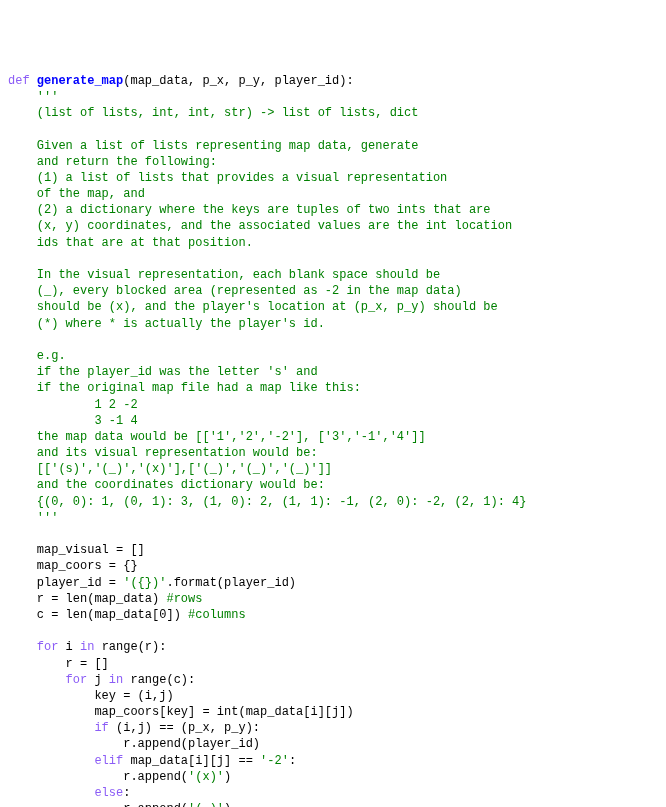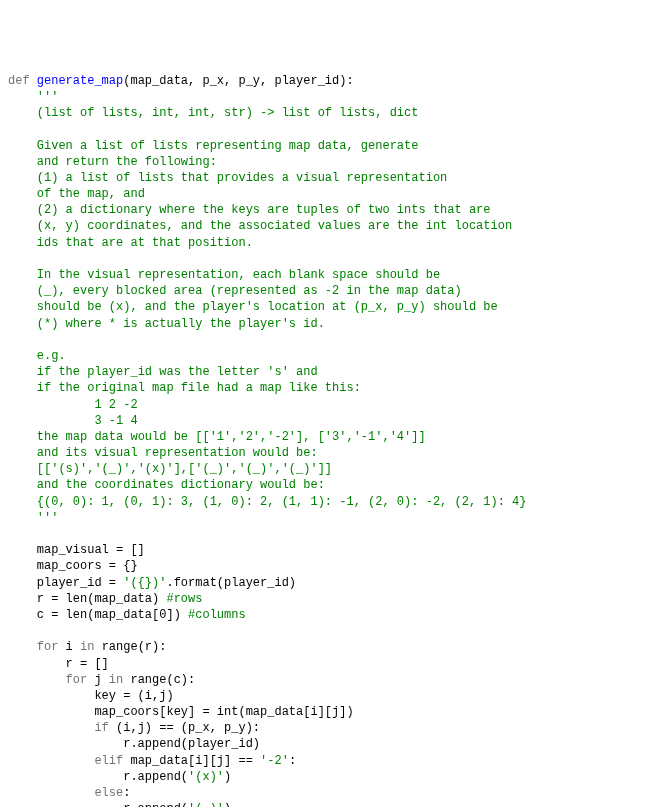--- a/index.html
+++ b/index.html
@@ -5,22 +5,22 @@
   body {
     margin: 0;
     padding: 8px;
     background: #ffffff;
     font-family: "Courier New", Courier, monospace;
     font-size: 12px;
     line-height: 1.35;
     white-space: pre;
     color: #000000;
   }
-  .kw { color: #737373; }        
-  .fn { color: #0000ff; }        
+  .kw { color: #8b5cf6; }        
+  .fn { color: #0000ff; font-weight: bold; }        
   .s  { color: #008000; }
 </style>
 </head>
 <body>
 
 
 
 <div id="code-container"><div><span class="kw">def </span><span class="fn">generate_map</span><span>(map_data, p_x, p_y, player_id):</span></div><div><span>    </span><span class="s">'''</span></div><div><span>    </span><span class="s">(list of lists, int, int, str) -&gt; list of lists, dict</span></div><div>&nbsp;</div><div><span>    </span><span class="s">Given a list of lists representing map data, generate</span></div><div><span>    </span><span class="s">and return the following:</span></div><div><span>    </span><span class="s">(1) a list of lists that provides a visual representation</span></div><div><span>    </span><span class="s">of the map, and</span></div><div><span>    </span><span class="s">(2) a dictionary where the keys are tuples of two ints that are</span></div><div><span>    </span><span class="s">(x, y) coordinates, and the associated values are the int location</span></div><div><span>    </span><span class="s">ids that are at that position.</span></div><div>&nbsp;</div><div><span>    </span><span class="s">In the visual representation, each blank space should be</span></div><div><span>    </span><span class="s">(_), every blocked area (represented as -2 in the map data)</span></div><div><span>    </span><span class="s">should be (x), and the player's location at (p_x, p_y) should be</span></div><div><span>    </span><span class="s">(*) where * is actually the player's id.</span></div><div>&nbsp;</div><div><span>    </span><span class="s">e.g.</span></div><div><span>    </span><span class="s">if the player_id was the letter 's' and</span></div><div><span>    </span><span class="s">if the original map file had a map like this:</span></div><div><span>    </span><span class="s">        1 2 -2</span></div><div><span>    </span><span class="s">        3 -1 4</span></div><div><span>    </span><span class="s">the map data would be [['1','2','-2'], ['3','-1','4']]</span></div><div><span>    </span><span class="s">and its visual representation would be:</span></div><div><span>    </span><span class="s">[['(s)','(_)','(x)'],['(_)','(_)','(_)']]</span></div><div><span>    </span><span class="s">and the coordinates dictionary would be:</span></div><div><span>    </span><span class="s">{(0, 0): 1, (0, 1): 3, (1, 0): 2, (1, 1): -1, (2, 0): -2, (2, 1): 4}</span></div><div><span>    </span><span class="s">'''</span></div><div>&nbsp;</div><div><span>    map_visual = []</span></div><div><span>    map_coors = {}</span></div><div><span>    player_id = </span><span class="s">'({})'</span><span>.format(player_id)</span></div><div><span>    r = len(map_data) </span><span class="s">#rows</span></div><div><span>    c = len(map_data[0]) </span><span class="s">#columns</span></div><div>&nbsp;</div><div><span>    </span><span class="kw">for</span><span> i </span><span class="kw">in</span><span> range(r):</span></div><div><span>        r = []</span></div><div><span>        </span><span class="kw">for</span><span> j </span><span class="kw">in</span><span> range(c):</span></div><div><span>            key = (i,j)</span></div><div><span>            map_coors[key] = int(map_data[i][j])</span></div><div><span>            </span><span class="kw">if</span><span> (i,j) == (p_x, p_y):</span></div><div><span>                r.append(player_id)</span></div><div><span>            </span><span class="kw">elif</span><span> map_data[i][j] == </span><span class="s">'-2'</span><span>:</span></div><div><span>                r.append(</span><span class="s">'(x)'</span><span>)</span></div><div><span>            </span><span class="kw">else</span><span>:</span></div><div><span>                r.append(</span><span class="s">'(_)'</span><span>)</span></div></div>
 
 

